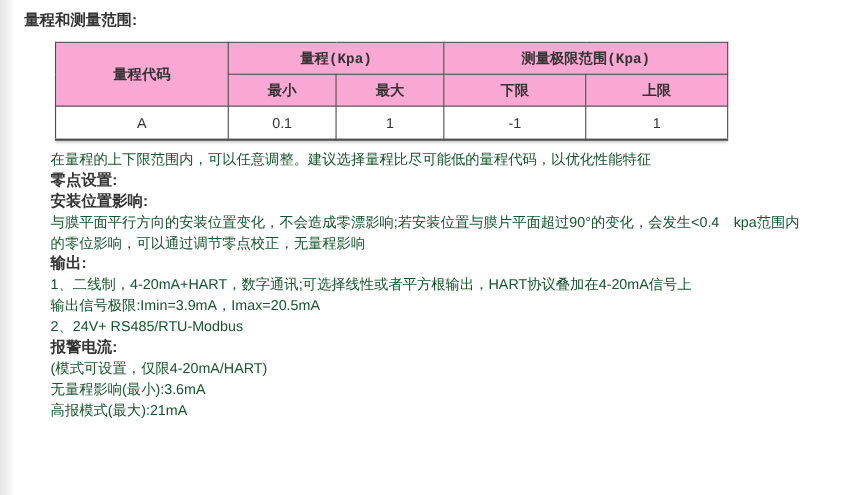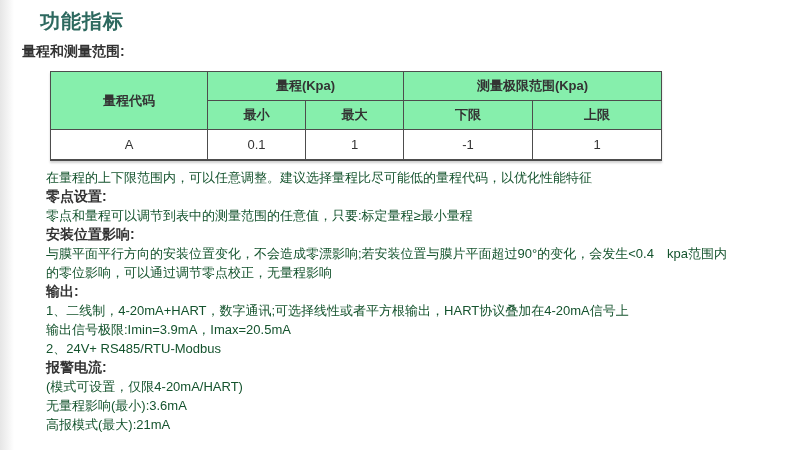--- a/index.html
+++ b/index.html
@@ -46,23 +46,24 @@
   }
   table.range-table th, table.range-table td {
     border: 1px solid #4d4d4d;
     text-align: center;
     vertical-align: middle;
     font-size: 13px;
     color: #333333;
   }
   table.range-table { border-bottom: 2px solid #4d4d4d; }
   table.range-table th {
-    background: #86efac;
+    background: #f9a8d4;
     font-weight: bold;
     height: 29px;
+    font-family: Liberation Mono, monospace;
   }
   table.range-table td {
     background: #ffffff;
     font-weight: normal;
     height: 30px;
   }
   .sections { margin: 7px 0 0 46px; width: 700px; }
   .sec-heading {
     font-size: 14px;
     line-height: 19px;
@@ -77,21 +78,20 @@
     white-space: pre-wrap;
   }
 </style>
 </head>
 <body>
 
 <div class="page-edge-shadow"></div>
 
 <div class="content">
 
-  <h1 class="page-title">功能指标</h1>
 
   <h2 class="range-heading">量程和测量范围:</h2>
 
   <table class="range-table">
     <colgroup>
       <col style="width:157px">
       <col style="width:98px">
       <col style="width:98px">
       <col style="width:129px">
       <col style="width:129px">
@@ -121,21 +121,20 @@
   </table>
 
   <div class="sections">
 
     <div class="sec">
       <div class="sec-line">在量程的上下限范围内，可以任意调整。建议选择量程比尽可能低的量程代码，以优化性能特征</div>
     </div>
 
     <div class="sec">
       <div class="sec-heading">零点设置:</div>
-      <div class="sec-line">零点和量程可以调节到表中的测量范围的任意值，只要:标定量程≥最小量程</div>
     </div>
 
     <div class="sec">
       <div class="sec-heading">安装位置影响:</div>
       <div class="sec-line">与膜平面平行方向的安装位置变化，不会造成零漂影响;若安装位置与膜片平面超过90°的变化，会发生&lt;0.4　kpa范围内</div>
       <div class="sec-line">的零位影响，可以通过调节零点校正，无量程影响</div>
     </div>
 
     <div class="sec">
       <div class="sec-heading">输出:</div>

